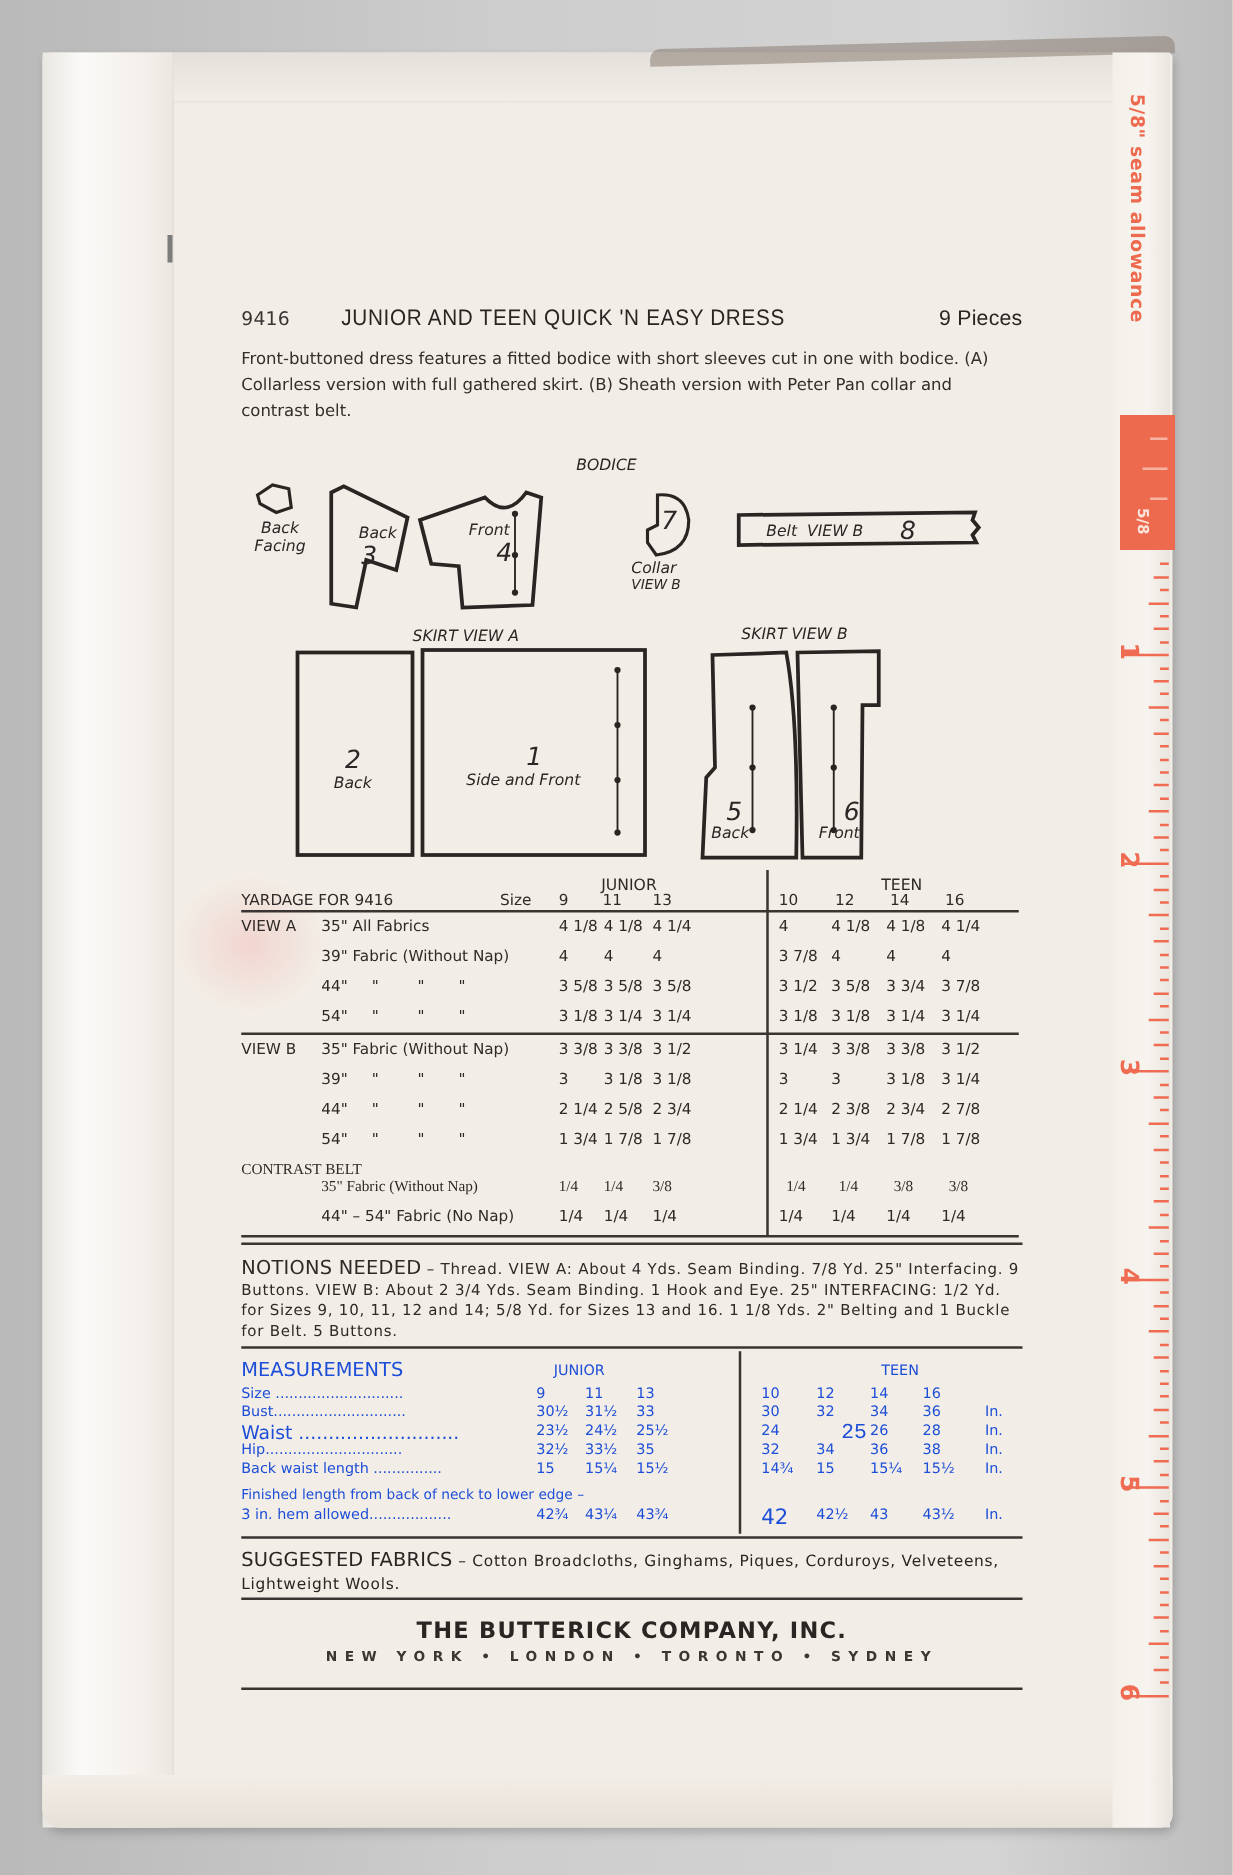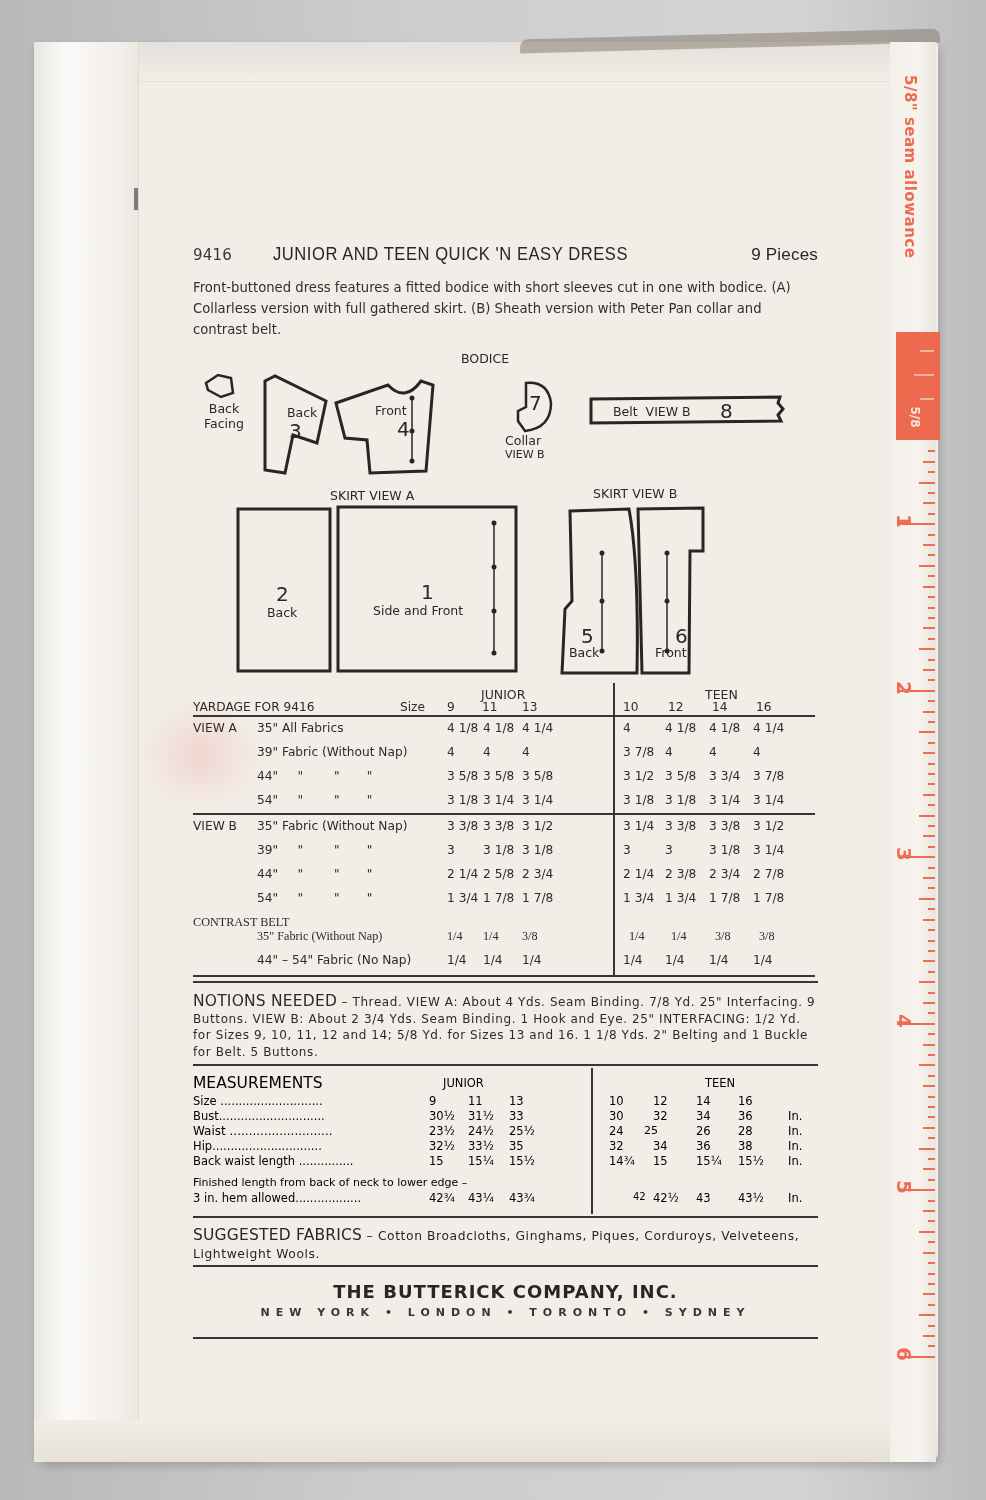--- a/index.html
+++ b/index.html
@@ -74,37 +74,37 @@
   .content {
     position: absolute; left: 193px; top: 244px; width: 625px;
     font-family: "DejaVu Sans", sans-serif;
   }
   .head-row { display: flex; align-items: baseline; font-size: 17px; letter-spacing: 0.2px; }
   .head-num { width: 80px; font-size: 15px; color:#3a3533; }
   .head-title { flex: 1; font-size: 18px; font-family: "Liberation Sans", sans-serif; transform: scaleX(0.92); transform-origin: left; letter-spacing: 0.6px; }
   .head-pieces { font-size: 17px; font-family: "Liberation Sans", sans-serif; }
   .desc { margin-top: 12px; font-size: 13.2px; line-height: 21px; width: 620px; color:#332e2b; }
 
-  .diagram-wrap { position: relative; margin-top: 3px; height: 338px; }
+  .diagram-wrap { position: relative; margin-top: 16px; height: 338px; font-style: italic; }
   .diagram-wrap svg { position: absolute; left: 0; top: 0; }
   .dlabel { position: absolute; font-size: 12.5px; color: #2c2726; text-align: center; line-height: 15px; }
   .dnum { font-size: 20px; line-height: 22px; }
 
   
   .yard { position: relative; margin-top: 2px; font-size: 12.2px; color:#2f2a28; }
   .yrow { position: relative; height: 24px; }
   .yrow span { position: absolute; top: 4px; white-space: nowrap; }
   .group-head { position:absolute; top:-2px; font-size: 12.5px; }
   .vline { position: absolute; left: 420px; width: 2px; background: #3a3533; }
   .hline { height: 2px; background: #3a3533; }
 
   .notes { font-size: 11.4px; line-height: 15.5px; margin-top: 10px; color:#312c29; }
   .notions { margin-top: 10px; font-size: 12px; line-height: 16.5px; letter-spacing: 0.6px; color:#2f2a28; }
   .notions .big { font-size: 15.5px; letter-spacing: 0.2px; }
-  .meas { position: relative; margin-top: 8px; font-size: 12px; color:#000000; height: 140px; }
+  .meas { position: relative; margin-top: 8px; font-size: 12px; color:#1d4ed8; height: 140px; }
   .meas span { position: absolute; white-space: nowrap; }
   .fabrics { margin-top: 8px; font-size: 12.3px; line-height: 18px; letter-spacing: 0.6px; }
   .fabrics .big { font-size: 15.5px; letter-spacing: 0.2px; }
   .company { text-align: center; margin-top: 14px; font-size: 18px; font-weight: bold; letter-spacing: 1px; }
   .cities { text-align: center; font-size: 11px; font-weight: bold; letter-spacing: 6px; margin-top: 4px; color:#3b3634; }
   .printed { text-align: center; font-size: 10px; font-weight: bold; margin-top: 2px; color:#3b3634;}
 
   .pink-stain {
     position: absolute; left: 140px; top: 700px; width: 120px; height: 110px;
     background: radial-gradient(ellipse at center, rgba(240,150,150,0.28) 0%, rgba(240,150,150,0) 70%);
@@ -449,26 +449,26 @@
       <span style="left: 545px; top: 20px; font-size: 11.5px;">16</span>
       <span style="left: 0px; top: 35px; font-size: 11.5px;">Bust.............................</span>
       <span style="left: 236px; top: 35px; font-size: 11.5px;">30½</span>
       <span style="left: 275px; top: 35px; font-size: 11.5px;">31½</span>
       <span style="left: 316px; top: 35px; font-size: 11.5px;">33</span>
       <span style="left: 416px; top: 35px; font-size: 11.5px;">30</span>
       <span style="left: 460px; top: 35px; font-size: 11.5px;">32</span>
       <span style="left: 503px; top: 35px; font-size: 11.5px;">34</span>
       <span style="left: 545px; top: 35px; font-size: 11.5px;">36</span>
       <span style="left: 595px; top: 35px; font-size: 11.5px;">In.</span>
-      <span style="left: 0px; top: 50px; font-size: 12px;">Waist ...........................</span>
+      <span style="left: 0px; top: 50px; font-size: 15px;">Waist ...........................</span>
       <span style="left: 236px; top: 50px; font-size: 11.5px;">23½</span>
       <span style="left: 275px; top: 50px; font-size: 11.5px;">24½</span>
       <span style="left: 316px; top: 50px; font-size: 11.5px;">25½</span>
       <span style="left: 416px; top: 50px; font-size: 11.5px;">24</span>
-      <span style="left: 451px; top: 50px; font-size: 11px;">25</span>
+      <span style="left: 480px; top: 50px; font-size: 17px; font-family: Liberation Mono, monospace;">25</span>
       <span style="left: 503px; top: 50px; font-size: 11.5px;">26</span>
       <span style="left: 545px; top: 50px; font-size: 11.5px;">28</span>
       <span style="left: 595px; top: 50px; font-size: 11.5px;">In.</span>
       <span style="left: 0px; top: 65px; font-size: 11.5px;">Hip..............................</span>
       <span style="left: 236px; top: 65px; font-size: 11.5px;">32½</span>
       <span style="left: 275px; top: 65px; font-size: 11.5px;">33½</span>
       <span style="left: 316px; top: 65px; font-size: 11.5px;">35</span>
       <span style="left: 416px; top: 65px; font-size: 11.5px;">32</span>
       <span style="left: 460px; top: 65px; font-size: 11.5px;">34</span>
       <span style="left: 503px; top: 65px; font-size: 11.5px;">36</span>
@@ -479,21 +479,21 @@
       <span style="left: 275px; top: 80px; font-size: 11.5px;">15¼</span>
       <span style="left: 316px; top: 80px; font-size: 11.5px;">15½</span>
       <span style="left: 416px; top: 80px; font-size: 11.5px;">14¾</span>
       <span style="left: 460px; top: 80px; font-size: 11.5px;">15</span>
       <span style="left: 503px; top: 80px; font-size: 11.5px;">15¼</span>
       <span style="left: 545px; top: 80px; font-size: 11.5px;">15½</span>
       <span style="left: 595px; top: 80px; font-size: 11.5px;">In.</span>
       <span style="left: 236px; top: 117px; font-size: 11.5px;">42¾</span>
       <span style="left: 275px; top: 117px; font-size: 11.5px;">43¼</span>
       <span style="left: 316px; top: 117px; font-size: 11.5px;">43¾</span>
-      <span style="left: 416px; top: 117px; font-size: 10px; margin-left: 24px;">42</span>
+      <span style="left: 416px; top: 117px; font-size: 17px;">42</span>
       <span style="left: 460px; top: 117px; font-size: 11.5px;">42½</span>
       <span style="left: 503px; top: 117px; font-size: 11.5px;">43</span>
       <span style="left: 545px; top: 117px; font-size: 11.5px;">43½</span>
       <span style="left: 595px; top: 117px; font-size: 11.5px;">In.</span>
     </div>
   <div class="hline" style="margin-top:2px;"></div>
 
   <div class="fabrics"><span class="big">SUGGESTED FABRICS</span><span> – Cotton Broadcloths, Ginghams, Piques, Corduroys, Velveteens, Lightweight Wools.</span></div>
   <div class="hline" style="margin-top:2px;"></div>
 

